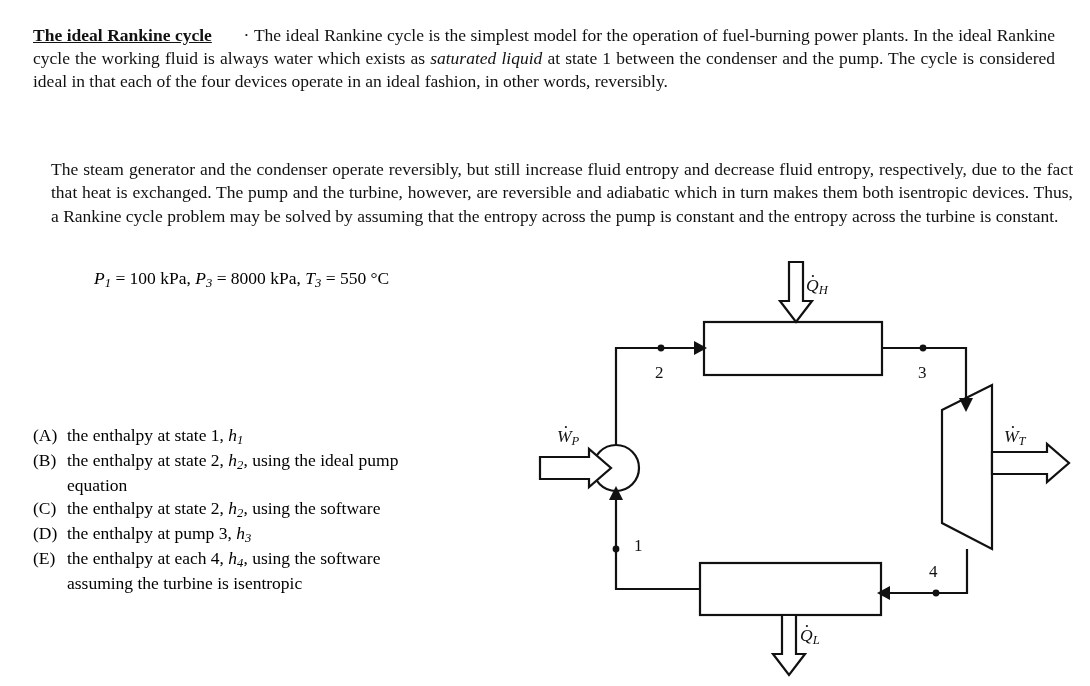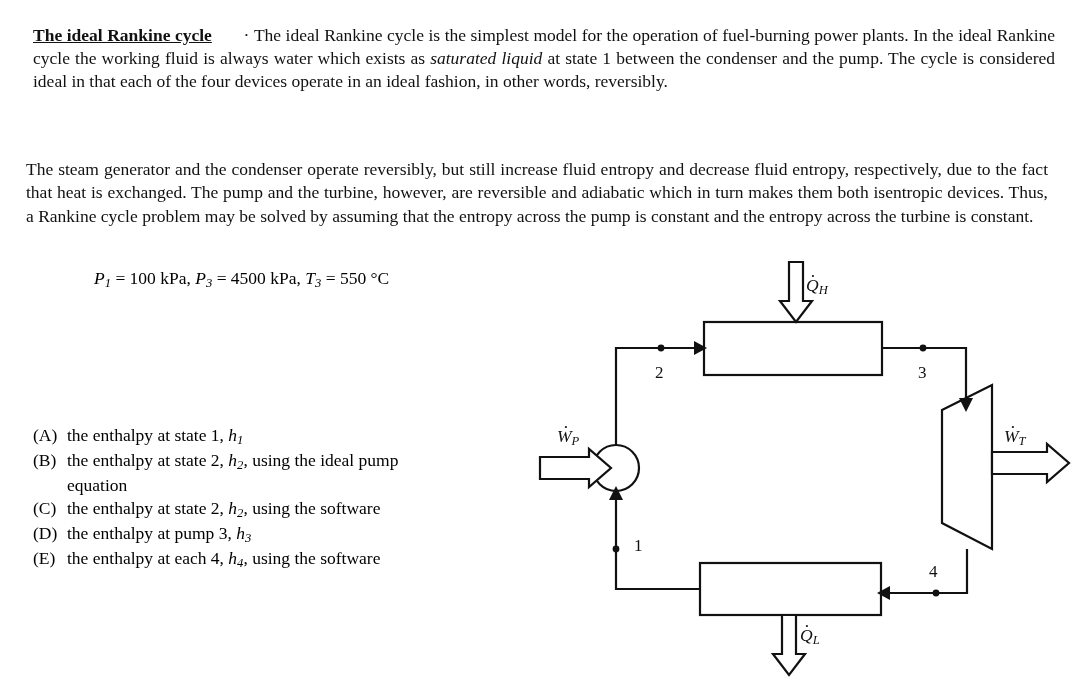--- a/index.html
+++ b/index.html
@@ -25,21 +25,21 @@
 
   
   .para {
     position: absolute;
     font-size: 17.5px;
     line-height: 1.33;
     text-align: justify;
     color: #111;
   }
   #para-intro { left: 33px; top: 6px; width: 1022px; text-indent: 0; }
-  #para-two  { left: 26px; top: 138px; width: 1022px; margin-top: 20px; }
+  #para-two  { left: 51px; top: 138px; width: 1022px; margin-top: 20px; }
 
   .title-head {
     font-weight: bold;
     text-decoration: underline;
     white-space: nowrap;
   }
   .gap-dot { letter-spacing: 0; }
 
   em, .it { font-style: italic; }
 
@@ -114,21 +114,21 @@
 <div class="page">
 
   <p class="para" id="para-intro"><span class="title-head">The ideal Rankine cycle</span><span class="gap-dot">&nbsp;&nbsp;&nbsp;&nbsp;&nbsp;&nbsp;&nbsp;·&nbsp;</span><span>The ideal Rankine cycle is the simplest model for the operation of fuel-burning power plants. In the ideal Rankine cycle the working fluid is always water which exists as </span><span class="it">saturated liquid</span><span> at state 1 between the condenser and the pump. The cycle is considered ideal in that each of the four devices operate in an ideal fashion, in other words, reversibly.</span></p>
 
   <p class="para" id="para-two">The steam generator and the condenser operate reversibly, but still increase fluid entropy and decrease fluid entropy, respectively, due to the fact that heat is exchanged. The pump and the turbine, however, are reversible and adiabatic which in turn makes them both isentropic devices. Thus, a Rankine cycle problem may be solved by assuming that the entropy across the pump is constant and the entropy across the turbine is constant.</p>
 
   <div id="conditions">
     <span class="varn">P</span><sub>1</sub>
     <span>= 100 kPa,</span>
     <span class="varn">P</span><sub>3</sub>
-    <span>= 4500 kPa,</span>
+    <span>= 8000 kPa,</span>
     <span class="varn">T</span><sub>3</sub>
     <span>= 550 °C</span>
   </div>
 
 
   <div id="answer-list">
 
     <div class="list-item">
       <span class="list-marker">(A)</span>
       <span class="list-text"><span>the enthalpy at state 1, </span><span class="varn">h</span><sub>1</sub><span></span></span>
@@ -144,21 +144,21 @@
       <span class="list-text"><span>the enthalpy at state 2, </span><span class="varn">h</span><sub>2</sub><span>, using the software</span><br></span>
     </div>
 
     <div class="list-item">
       <span class="list-marker">(D)</span>
       <span class="list-text"><span>the enthalpy at pump 3, </span><span class="varn">h</span><sub>3</sub><span></span></span>
     </div>
 
     <div class="list-item">
       <span class="list-marker">(E)</span>
-      <span class="list-text"><span>the enthalpy at each 4, </span><span class="varn">h</span><sub>4</sub><span>, using the software</span><br></span>
+      <span class="list-text"><span>the enthalpy at each 4, </span><span class="varn">h</span><sub>4</sub><span>, using the software</span><br><span>assuming the turbine is isentropic</span></span>
     </div>
 
   </div>
 
   <div id="diagram">
     <svg width="1090" height="686" viewBox="0 0 1090 686" xmlns="http://www.w3.org/2000/svg">
       <g fill="none" stroke="#111111" stroke-width="2.2" stroke-linecap="butt" stroke-linejoin="miter">
 
         <rect x="704" y="322" width="178" height="53" fill="#ffffff"></rect>
 

